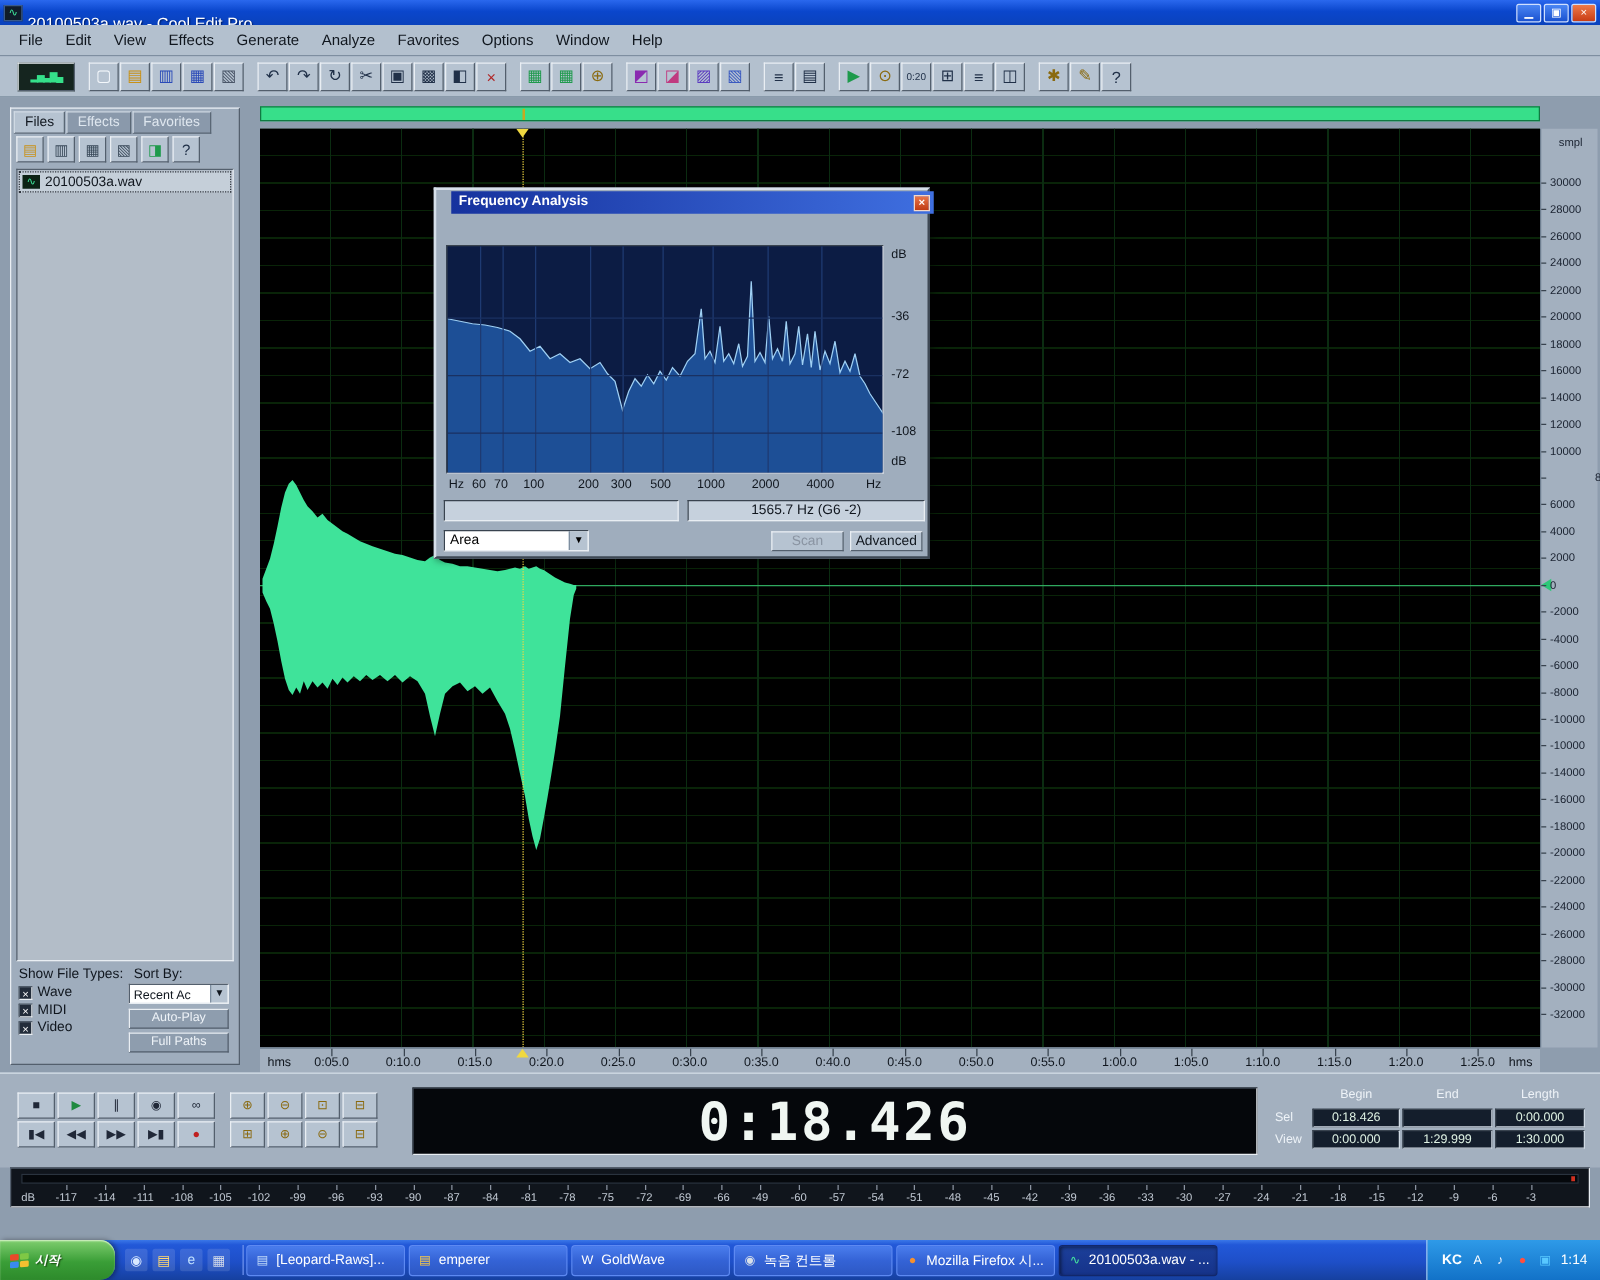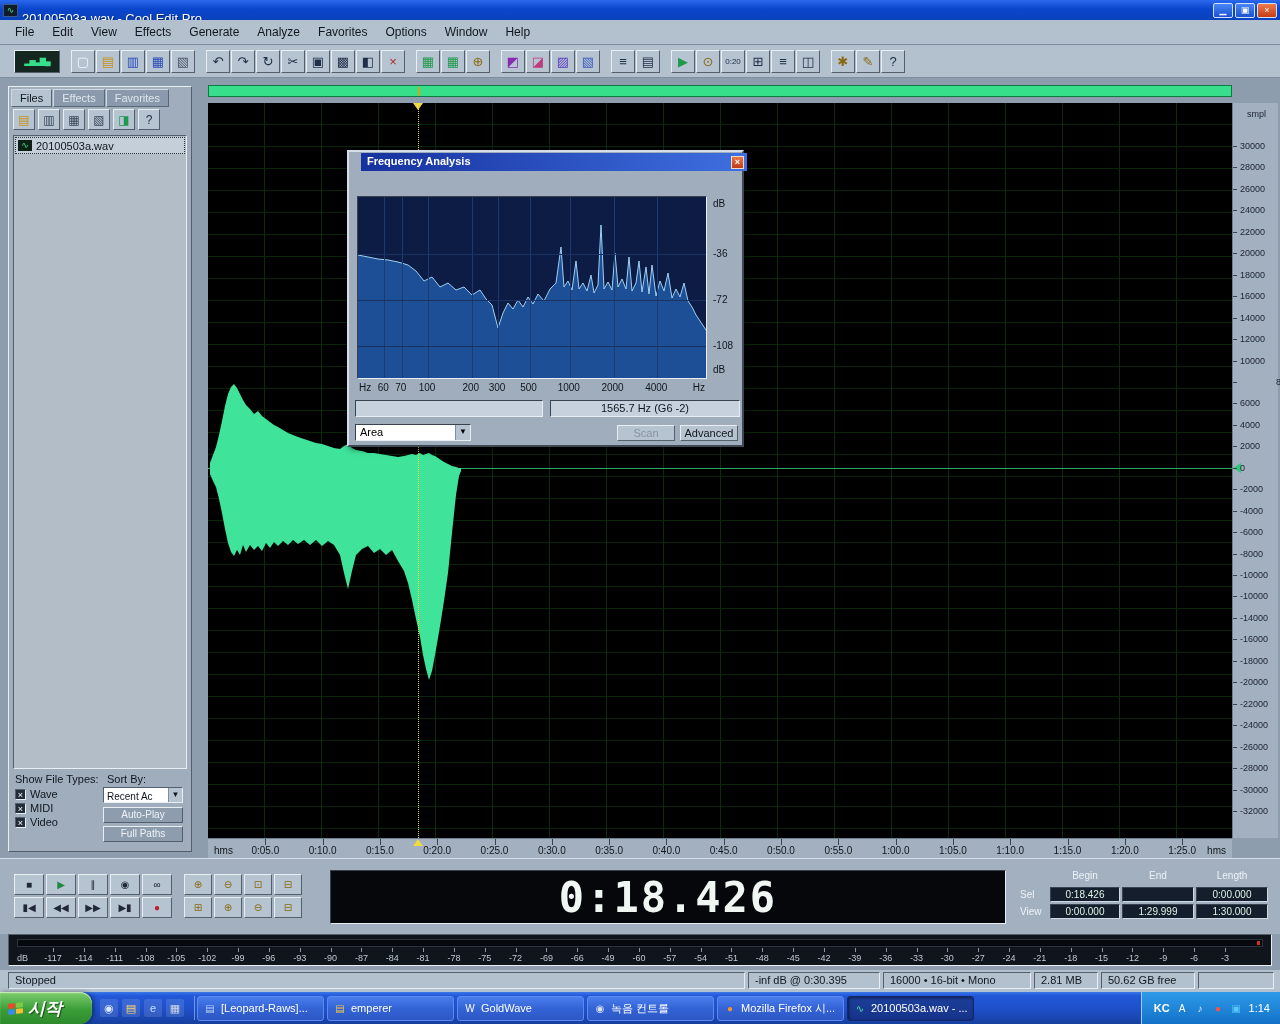--- a/index.html
+++ b/index.html
@@ -154,21 +154,21 @@
   #status-left { flex:1; }
 
   
   #taskbar { position:absolute; left:0; top:992px; width:1280px; height:32px;
     background:linear-gradient(#3a77e8,#2258d8 12%,#1e4fc8 55%,#16409f); display:flex; align-items:center; }
   #start-button { width:92px; height:32px; border-radius:0 12px 12px 0;
     background:linear-gradient(#7fce6f,#3a9e37 55%,#2d8a2b); display:flex; align-items:center; gap:5px;
     padding-left:8px; box-shadow:inset 0 1px 1px #cfeec0, 2px 0 4px rgba(0,0,0,.4); }
   #start-flag { display:grid; grid-template-columns:7px 7px; grid-auto-rows:5px; gap:1px; transform:skewY(-6deg); }
   #start-flag div { border-radius:1px; }
-  #start-label { color:#fff; font-weight:bold; font-style:italic; font-size:17px; text-shadow:1px 1px 1px #1a4a14; }
+  #start-label { color:#fff; font-weight:bold; font-style:italic; font-size:10px; text-shadow:1px 1px 1px #1a4a14; }
   #quick-launch { display:flex; align-items:center; gap:4px; padding:0 8px; height:32px; }
   .ql-icon { width:18px; height:18px; background:rgba(255,255,255,.12); border-radius:2px; font-size:11px;
     display:flex; align-items:center; justify-content:center; }
   .tb-sep { width:1px; height:24px; background:#6f93ee; margin:0 2px; }
   #tasks { display:flex; gap:3px; height:32px; align-items:center; }
   .task-btn { width:127px; height:25px; background:linear-gradient(#4a7ded,#3463d6 50%,#2d58c4);
     border:1px solid #5d89f2; border-radius:3px; display:flex; align-items:center; gap:4px; padding:0 5px;
     color:#fff; font-size:11px; }
   .task-btn.active { background:linear-gradient(#1c3f9a,#16338a); border-color:#12276a; box-shadow:inset 1px 1px 3px rgba(0,0,0,.5); }
   .task-icon { width:14px; height:13px; font-size:10px; line-height:13px; text-align:center; flex:none; }
@@ -567,28 +567,20 @@
         <div class="mtick" style="left: 1123.4px;">-12</div>
         <div class="mtick-line" style="left: 1154.24px;"></div>
         <div class="mtick" style="left: 1154.24px;">-9</div>
         <div class="mtick-line" style="left: 1185.08px;"></div>
         <div class="mtick" style="left: 1185.08px;">-6</div>
         <div class="mtick-line" style="left: 1215.92px;"></div>
         <div class="mtick" style="left: 1215.92px;">-3</div>
       </div>
   </div>
 
-  <div id="status-bar">
-    <div class="status-seg" id="status-left">Stopped</div>
-  <div class="status-seg" style="width: 132px;">-inf dB @ 0:30.395</div>
-      <div class="status-seg" style="width: 148px;">16000 • 16-bit • Mono</div>
-      <div class="status-seg" style="width: 64px;">2.81 MB</div>
-      <div class="status-seg" style="width: 94px;">50.62 GB free</div>
-      <div class="status-seg" style="width: 76px;"></div>
-    </div>
 
   <div id="taskbar">
     <div id="start-button">
       <div id="start-flag">
         <div style="background: rgb(232, 74, 42);"></div>
           <div style="background:#7fc845"></div>
         <div style="background:#3a8aee"></div>
           <div style="background:#f2c030"></div>
       </div>
       <span id="start-label">시작</span>

